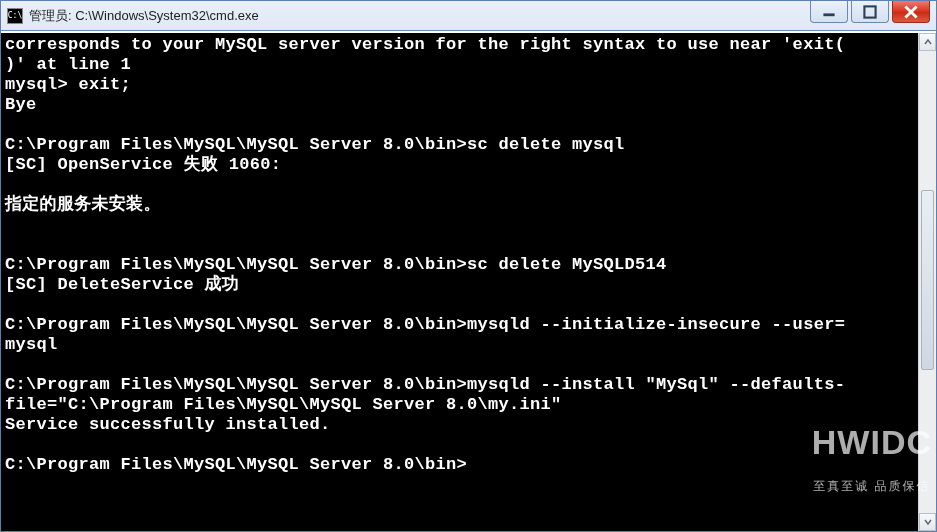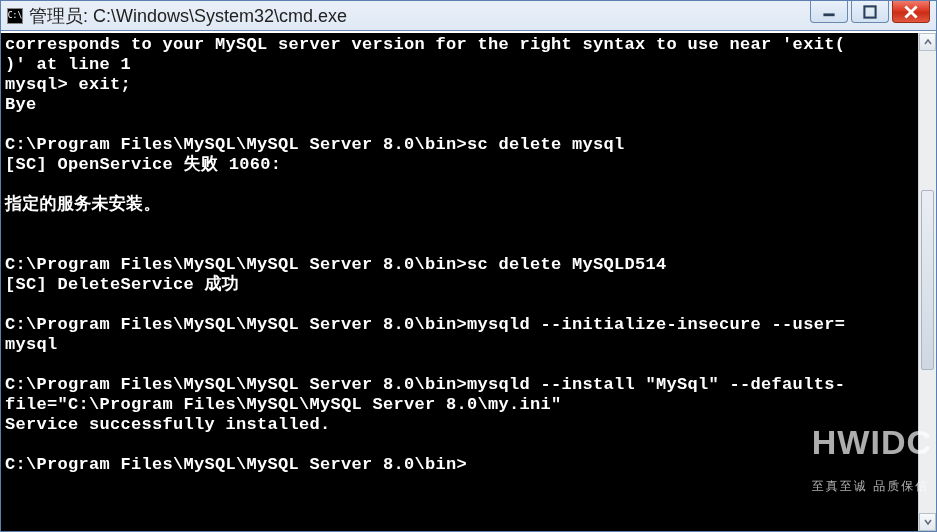--- a/index.html
+++ b/index.html
@@ -35,21 +35,21 @@
       display: inline-flex;
       align-items: center;
       justify-content: center;
       background: #000;
       color: #fff;
       font-size: 8px;
       font-family: Consolas, monospace;
       border: 1px solid #888;
     }
     .titlebar .title-text {
-      font-size: 18px;
+      font-size: 13px;
       color: #222;
       text-align: right;
     }
     .window-controls {
       position: absolute;
       right: 0;
       top: 0;
       height: 30px;
       display: flex;
     }
@@ -121,21 +121,21 @@
       background: linear-gradient(#e9eef4,#cfd8e2);
       border: 1px solid #aab3be;
       border-radius: 2px;
     }
     .watermark {
       position: absolute;
       right: 4px;
       bottom: 36px;
       color: rgba(255,255,255,0.68);
       pointer-events: none;
-      text-align: left;
+      text-align: center;
       font-family: "Microsoft YaHei", Arial, sans-serif;
     }
     .watermark .wm-big {
       font-size: 34px;
       letter-spacing: 1px;
       font-weight: 600;
       line-height: 1.05;
     }
     .watermark .wm-small {
       font-size: 12px;

